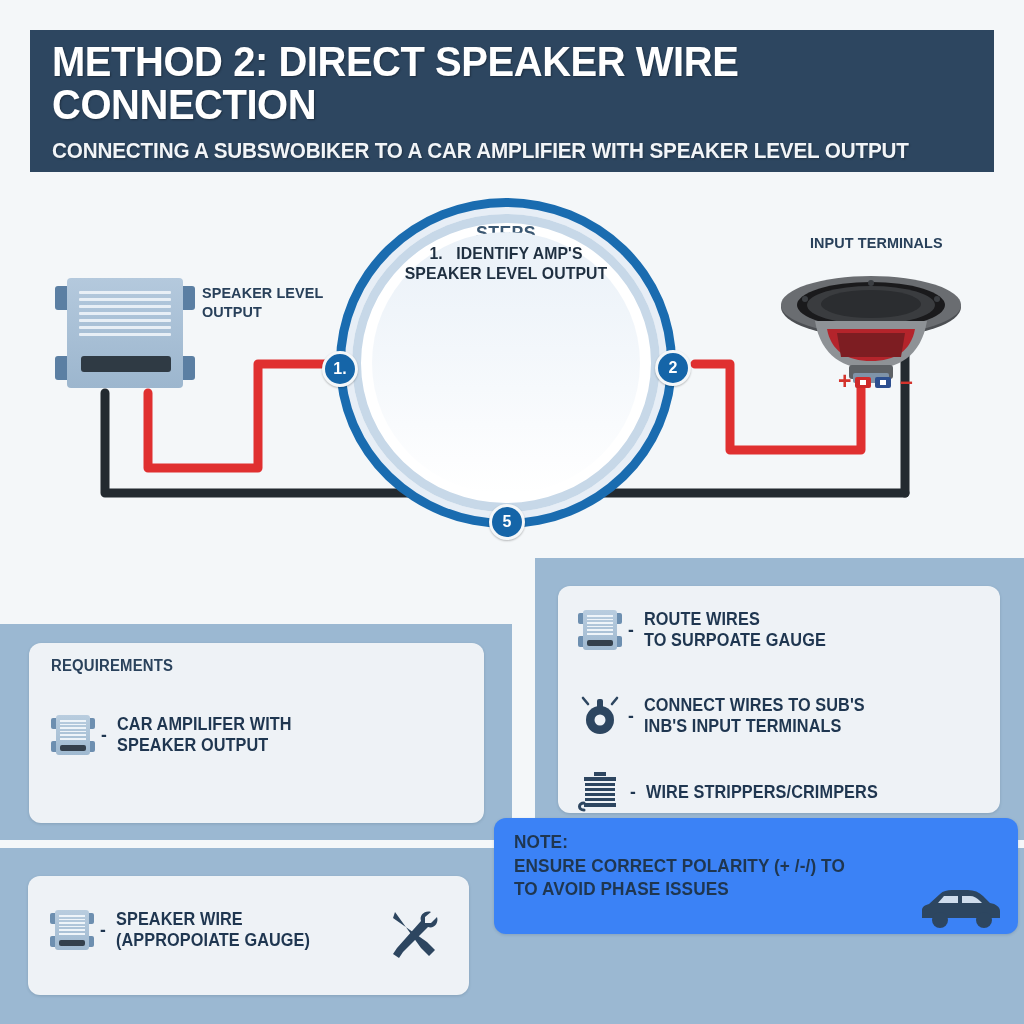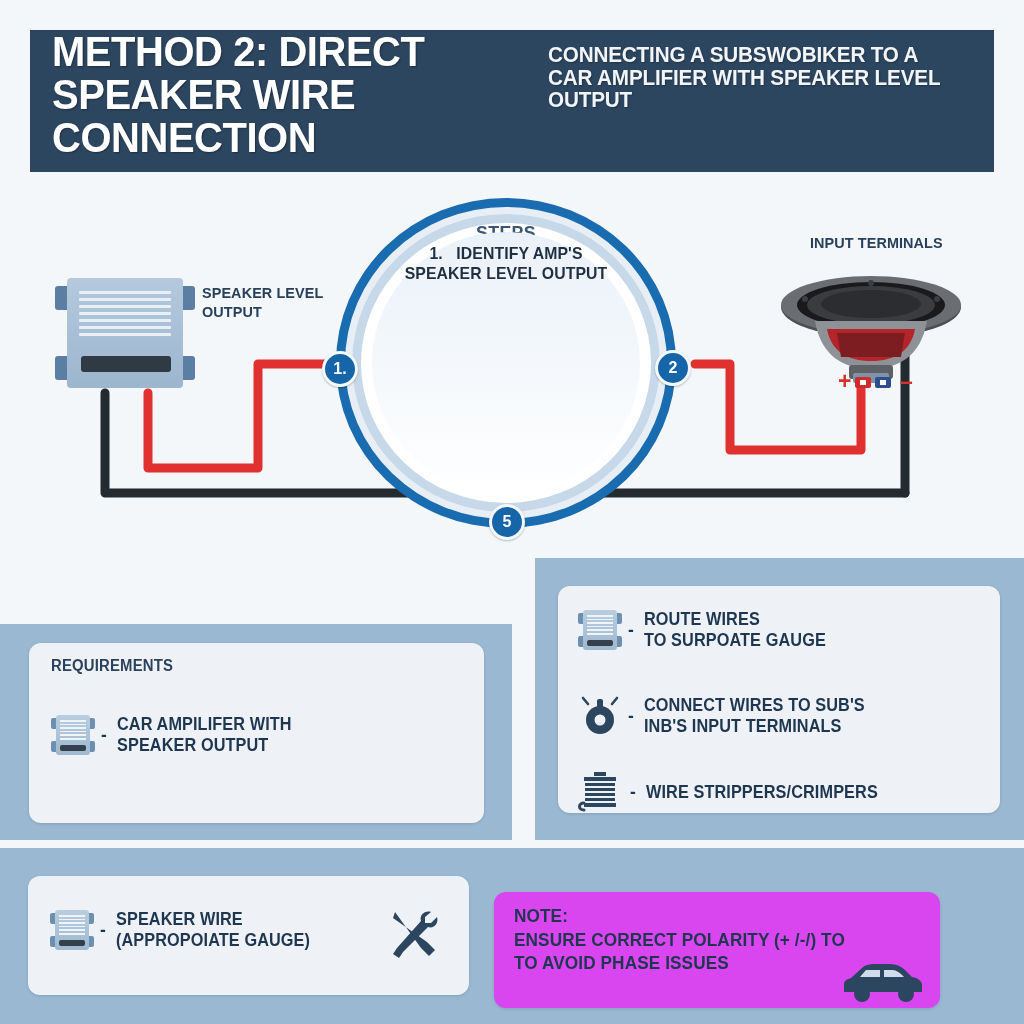--- a/index.html
+++ b/index.html
@@ -9,21 +9,21 @@
     font-family:"Liberation Sans", sans-serif;
     overflow:hidden;
     position:relative;
   }
   .page{position:absolute;inset:0;background:#f4f7f9;}
 
   
   .header{
     position:absolute;left:30px;top:30px;width:964px;height:142px;
     background:#2d4660;
-    display:flex;flex-direction:row;justify-content:center;
+    display:flex;flex-direction:column;justify-content:center;
     padding-left:22px;box-sizing:border-box;
   }
   .header h1{
     margin:0;color:#ffffff;
     font-size:43px;line-height:1.0;
     font-weight:bold;letter-spacing:-0.5px;
     transform:scaleX(0.93);transform-origin:left center;
     text-shadow:1px 1px 2px rgba(0,0,0,.35);
   }
   .header h2{
@@ -124,21 +124,21 @@
   .blue.left-mid{left:0px;top:624px;width:512px;height:216px;}
   .blue.bottom{left:0px;top:848px;width:1024px;height:176px;}
 
   .card{
     position:absolute;background:#eef2f6;border-radius:12px;
     box-shadow:0 1px 3px rgba(40,60,80,.18);
   }
   .card.requirements{left:29px;top:643px;width:455px;height:180px;}
   .card.tools{left:558px;top:586px;width:442px;height:227px;}
   .card.wirecard{left:28px;top:876px;width:441px;height:119px;}
-  .card.note{left:494px;top:892px;width:446px;height:116px;background:#d946ef;}
+  .card.note{left:494px;top:818px;width:524px;height:116px;background:#3b82f6;}
 
   .card-title{
     position:absolute;left:22px;top:14px;
     color:#2a425c;font-weight:bold;font-size:16px;letter-spacing:0.2px;
     transform:scaleX(0.93);transform-origin:left center;
   }
 
   .bullet-row{position:absolute;display:flex;align-items:center;}
   .bullet-text{
     color:#1f3650;font-weight:bold;font-size:17.5px;line-height:1.2;

